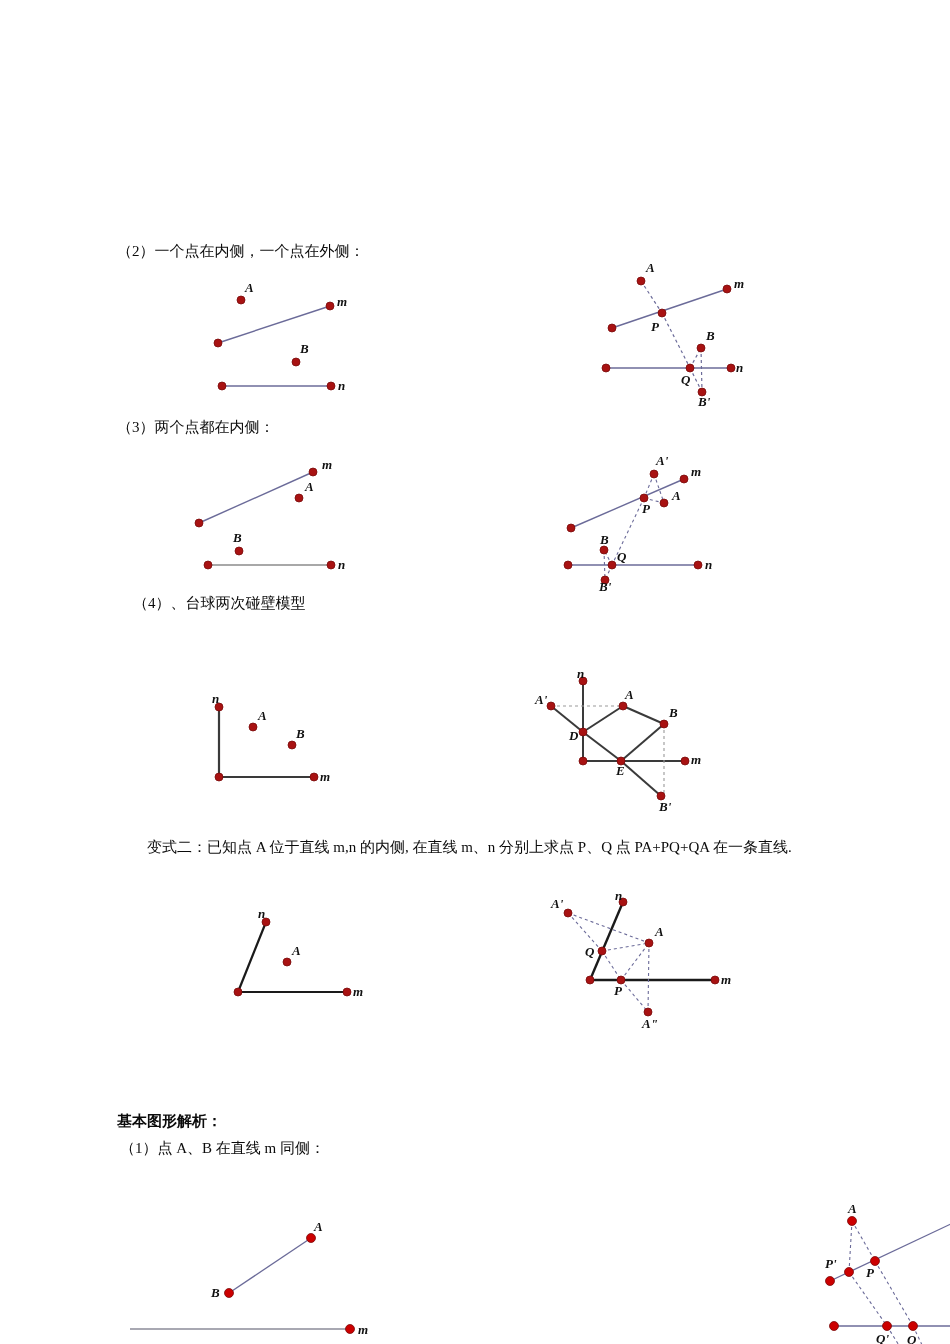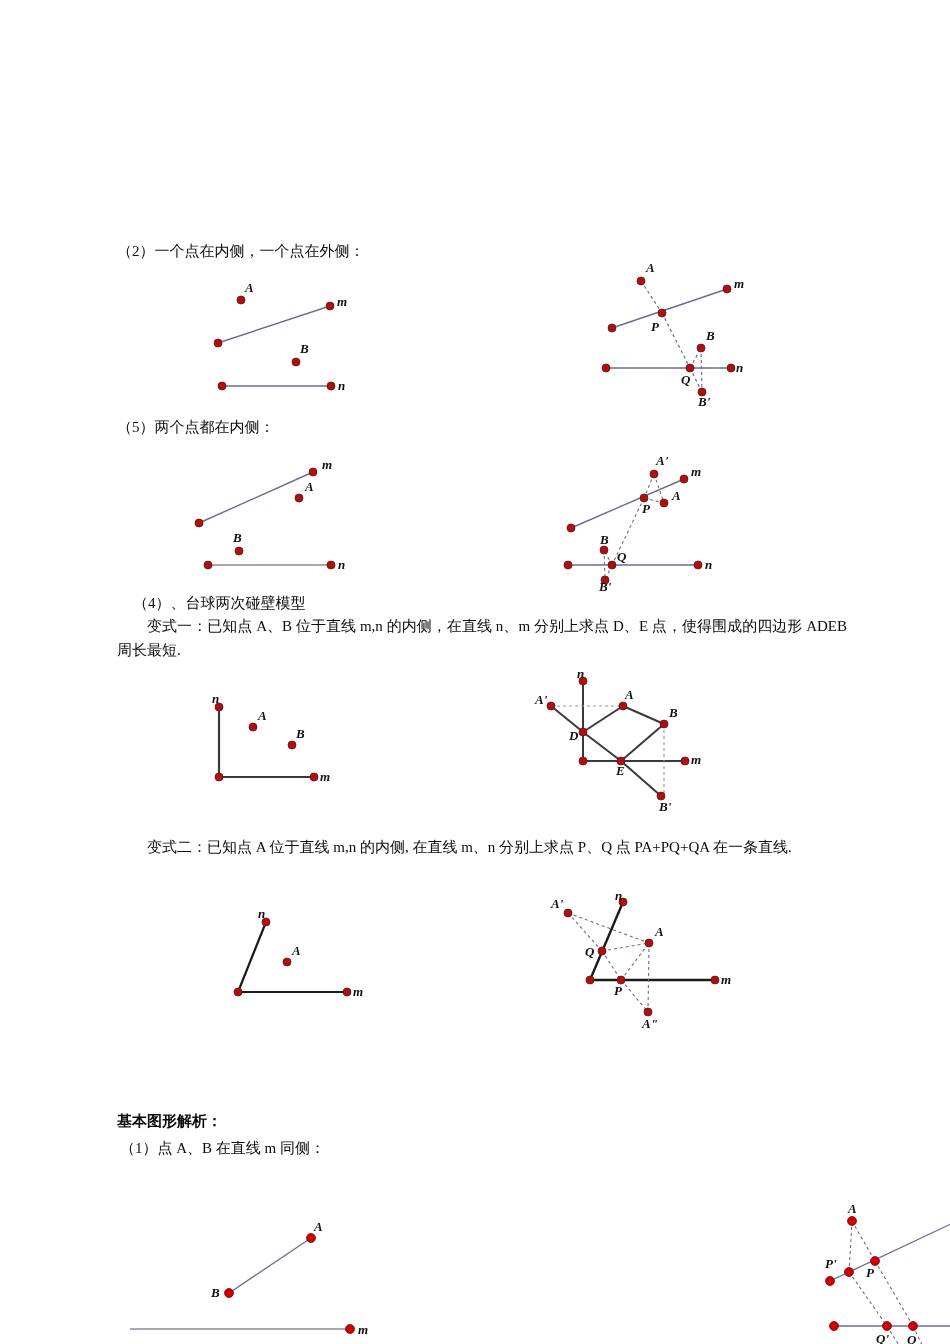--- a/index.html
+++ b/index.html
@@ -113,21 +113,21 @@
       <text class="lbl" x="50" y="14">A</text>
       <text class="lbl" x="138" y="30">m</text>
       <text class="lbl" x="55" y="73">P</text>
       <text class="lbl" x="110" y="82">B</text>
       <text class="lbl" x="140" y="114">n</text>
       <text class="lbl" x="85" y="126">Q</text>
       <text class="lbl" x="102" y="148">B'</text>
     </svg>
   </div>
 
-  <div class="txt" style="left:117px; top:416px;">（5）两个点都在内侧：</div>
+  <div class="txt" style="left:117px; top:416px;">（3）两个点都在内侧：</div>
 
   <div class="fig" style="left:185px; top:450px;">
     <svg width="190" height="130" viewBox="0 0 190 130">
       <line x1="14" y1="73" x2="128" y2="22" stroke="#6b6b99" stroke-width="1.4"></line>
       <line x1="23" y1="115" x2="146" y2="115" stroke="#8b8b8b" stroke-width="1.6"></line>
       <circle cx="14" cy="73" r="4" fill="#a81212" stroke="#7a0b0b" stroke-width="0.8"></circle>
       <circle cx="128" cy="22" r="4" fill="#a81212" stroke="#7a0b0b" stroke-width="0.8"></circle>
       <circle cx="23" cy="115" r="4" fill="#a81212" stroke="#7a0b0b" stroke-width="0.8"></circle>
       <circle cx="146" cy="115" r="4" fill="#a81212" stroke="#7a0b0b" stroke-width="0.8"></circle>
       <circle cx="114" cy="48" r="4" fill="#a81212" stroke="#7a0b0b" stroke-width="0.8"></circle>
@@ -177,21 +177,20 @@
       <text class="lbl" x="76" y="70">P</text>
       <text class="lbl" x="34" y="101">B</text>
       <text class="lbl" x="51" y="118">Q</text>
       <text class="lbl" x="139" y="126">n</text>
       <text class="lbl" x="33" y="148">B'</text>
     </svg>
   </div>
 
   <div class="txt" style="left:117px; top:592px;margin-left:16px;">（4）、台球两次碰壁模型</div>
 
-  <div class="txt-blk" style="left:117px; top:614px; width:730px; text-indent:30px;">变式一：已知点 A、B 位于直线 m,n 的内侧，在直线 n、m 分别上求点 D、E 点，使得围成的四边形 ADEB 周长最短.</div>
 
   <div class="fig" style="left:190px; top:678px;">
     <svg width="180" height="115" viewBox="0 0 180 115">
 
       <line x1="29" y1="29" x2="29" y2="99" stroke="#3a3a3a" stroke-width="2.2"></line>
 
       <line x1="29" y1="99" x2="124" y2="99" stroke="#3a3a3a" stroke-width="2.2"></line>
       <circle cx="29" cy="29" r="4" fill="#a81212" stroke="#7a0b0b" stroke-width="0.8"></circle>
       <circle cx="29" cy="99" r="4" fill="#a81212" stroke="#7a0b0b" stroke-width="0.8"></circle>
       <circle cx="124" cy="99" r="4" fill="#a81212" stroke="#7a0b0b" stroke-width="0.8"></circle>

